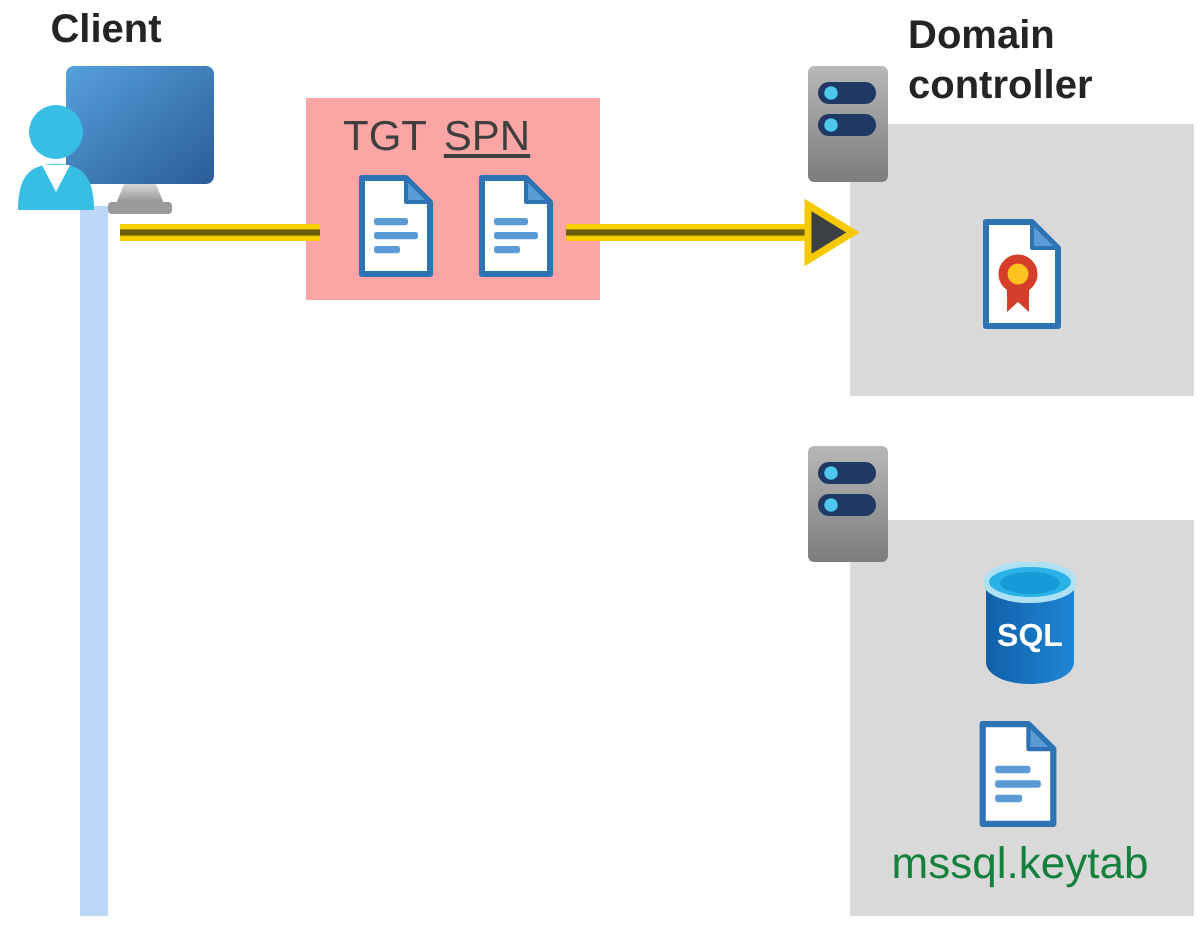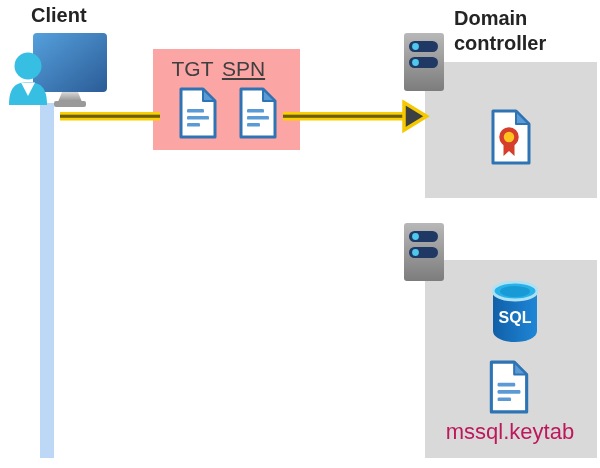--- a/index.html
+++ b/index.html
@@ -8,24 +8,24 @@
     font-family:"Liberation Sans",sans-serif;
   }
   .abs{position:absolute;}
   .title{font-weight:bold;font-size:20px;color:#242424;}
   .ticket-label{font-size:21px;color:#3F3F3F;text-align:center;}
   .timeline{left:40px;top:103px;width:14px;height:355px;background:#BDD8F7;}
   .ticket-box{left:153px;top:49px;width:147px;height:101px;background:#fca5a5;}
   .panel{background:#D9D9D9;}
   .dc-panel{left:425px;top:62px;width:172px;height:136px;}
   .linux-panel{left:425px;top:260px;width:172px;height:198px;}
-  .client-title{left:31px;top:4px;width:90px;}
+  .client-title{left:8px;top:4px;width:90px;text-align:center;}
   .dc-title{left:454px;top:6px;width:120px;line-height:25px;}
   .linux-title{left:454px;top:226px;width:145px;white-space:nowrap;}
-  .keytab-label{left:435px;top:419px;width:150px;text-align:center;font-size:22px;color:#be185d;}
+  .keytab-label{left:435px;top:419px;width:150px;text-align:center;font-size:22px;color:#15803d;}
   svg{display:block;}
   .overlay{left:0;top:0;pointer-events:none;}
 </style>
 </head>
 <body>
 
 <div class="canvas">
 
   <div class="abs timeline"></div>
 

